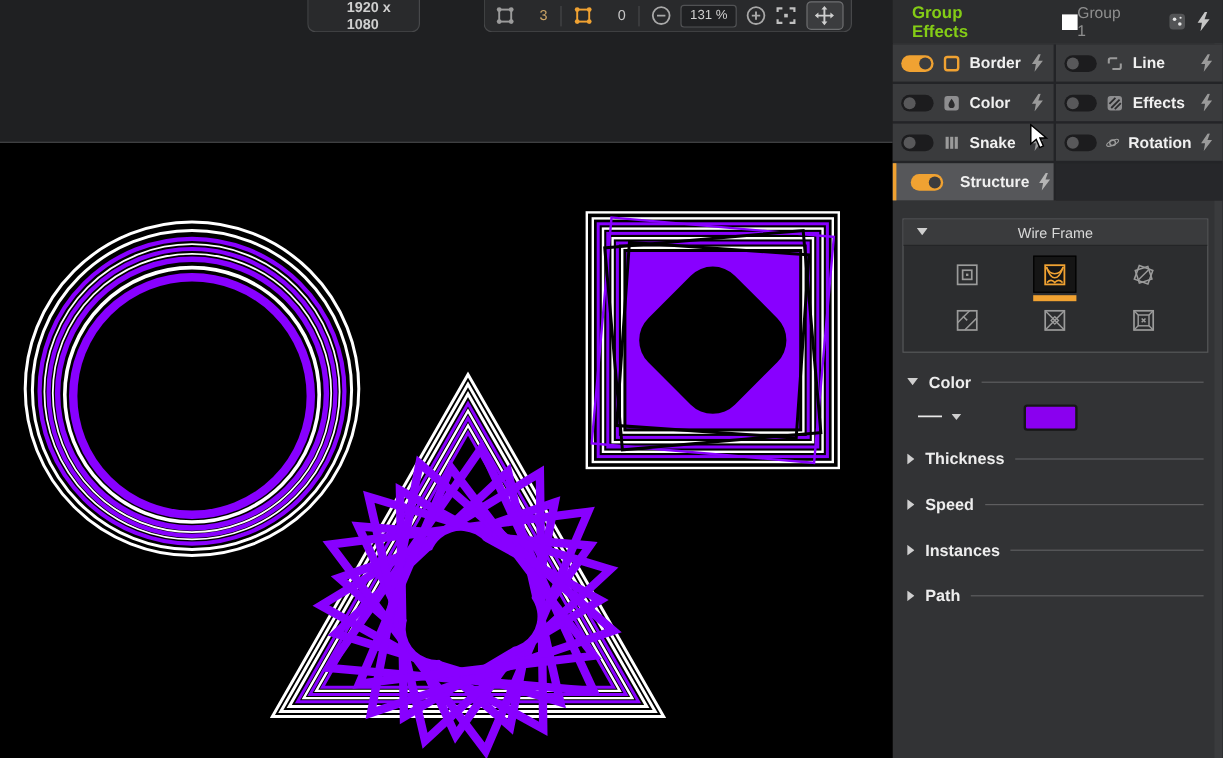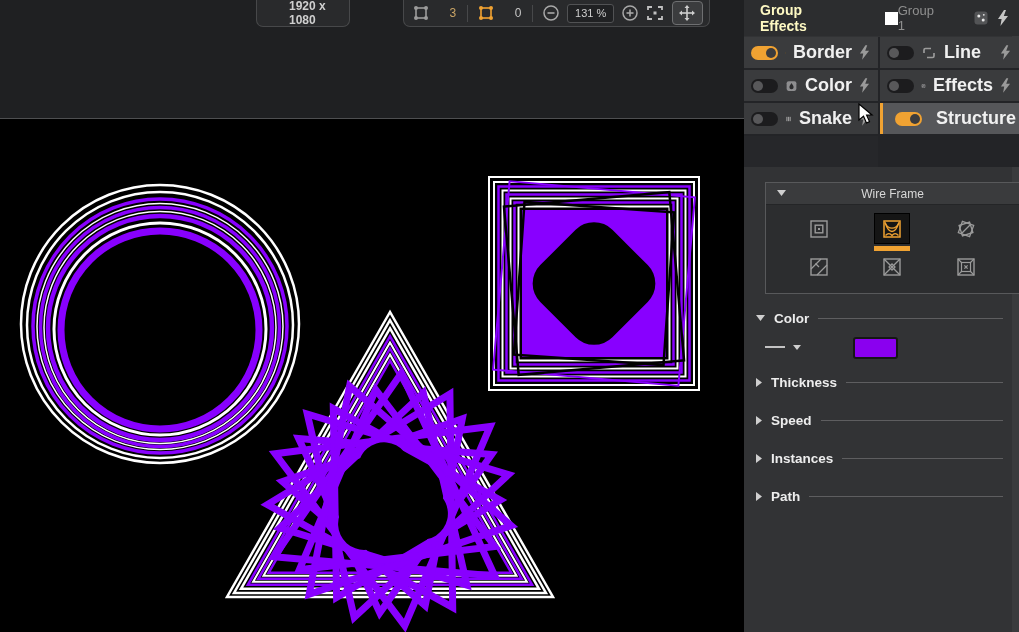--- a/index.html
+++ b/index.html
@@ -23,38 +23,38 @@
   .tb-btn{display:flex;align-items:center;justify-content:center;width:22px;height:22px;}
   .zoom-box{width:46px;height:17px;background:#202123;border:1px solid #515254;border-radius:3px;
     color:#cfcfcf;font-size:11px;display:flex;align-items:center;justify-content:center;margin:0 2px;}
   .pan-btn{width:30px;height:22px;background:#3b3c3e;border:1px solid #6e6f71;border-radius:4px;
     display:flex;align-items:center;justify-content:center;margin-left:3px;}
   
   .panel{position:absolute;left:744px;top:0;width:275px;height:632px;background:#323335;}
   .scrollstrip{position:absolute;right:0;top:36px;bottom:0;width:7px;background:#3a3b3d;}
   .panel-header{position:absolute;left:0;top:0;width:275px;height:36px;background:#2c2d2f;
     display:flex;align-items:center;}
-  .panel-title{margin-left:16px;color:#fef9c3;font-size:14px;font-weight:bold;}
+  .panel-title{margin-left:16px;color:#84cc16;font-size:14px;font-weight:bold;}
   .group-swatch{width:13px;height:13px;background:#fff;margin-left:36px;}
   .group-name{color:#8f8f8f;font-size:13px;margin-left:0;}
   .hdr-ic{margin-left:auto;display:flex;align-items:center;}
   .effects{position:absolute;top:37px;left:0;width:275px;display:grid;
     grid-template-columns:134px 139px;gap:2px;background:#232427;}
   .cell{height:31px;background:#3a3b3d;display:flex;align-items:center;gap:7px;
     padding-left:7px;box-sizing:border-box;}
   .cell.empty{background:#26272a;}
   .cell.selected{background:#56575a;border-left:3px solid #F0A232;padding-left:12px;}
-  .efx-label{color:#f0f0f0;font-size:18px;font-weight:bold;}
+  .efx-label{color:#f0f0f0;font-size:13px;font-weight:bold;}
   .bolt{margin-left:auto;margin-right:8px;flex:none;}
   .toggle{position:relative;flex:none;width:27px;height:14px;border-radius:7px;background:#1c1c1e;}
   .toggle .knob{position:absolute;top:2px;left:2px;width:10px;height:10px;border-radius:50%;background:#58585a;}
   .toggle.on{background:#F0A232;}
   .toggle.on .knob{left:auto;right:2px;background:#3c3c3e;}
   
-  .wf{position:absolute;left:21px;top:182px;width:255px;height:112px;background:#2c2d2f;
+  .wf{position:absolute;left:8px;top:182px;width:255px;height:112px;background:#2c2d2f;
     border:1px solid #58595b;box-sizing:border-box;}
   .wf-head{height:21px;background:#3a3b3d;border-bottom:1px solid #242527;position:relative;
     display:flex;align-items:center;justify-content:center;color:#d8d8d8;font-size:12px;}
   .wf-caret{position:absolute;left:11px;top:7px;}
   .wf-grid{display:grid;grid-template-columns:repeat(3,1fr);row-gap:7px;padding:8px 16px 4px;}
   .wf-btn{width:36px;height:31px;margin:0 auto;display:flex;align-items:center;justify-content:center;position:relative;}
   .wf-btn.selected{background:#151515;border:1px solid #000;box-sizing:border-box;}
   .wf-btn.selected::after{content:'';position:absolute;left:-1px;right:-1px;bottom:-8px;height:5px;background:#F0A232;}
   
   .sec{position:absolute;left:12px;right:16px;height:18px;display:flex;align-items:center;gap:9px;}
@@ -256,20 +256,33 @@
         <svg width="16" height="16" viewBox="0 0 16 16">
             <rect x="3" y="3" width="2.6" height="10" fill="#9b9b9b"></rect>
             <rect x="6.8" y="3" width="2.6" height="10" fill="#9b9b9b"></rect>
             <rect x="10.6" y="3" width="2.6" height="10" fill="#9b9b9b"></rect>
           </svg>
         <span class="efx-label">Snake</span>
         <svg class="bolt" width="11" height="15" viewBox="0 0 12 16">
             <polygon points="7,0 1,9 4.6,9 3.4,16 11,6 6.8,6 9,0" fill="#9a9a9a"></polygon>
           </svg>
       </div>
+      <div class="cell">
+        <span class="toggle">
+            <span class="knob"></span>
+          </span>
+        <svg width="16" height="16" viewBox="0 0 16 16">
+            <circle cx="8" cy="8" r="3.1" fill="none" stroke="#9b9b9b" stroke-width="1.5"></circle>
+            <ellipse cx="8" cy="8" rx="7" ry="2.5" fill="none" stroke="#9b9b9b" stroke-width="1.2" transform="rotate(-25 8 8)"></ellipse>
+          </svg>
+        <span class="efx-label">Rotation</span>
+        <svg class="bolt" width="11" height="15" viewBox="0 0 12 16">
+            <polygon points="7,0 1,9 4.6,9 3.4,16 11,6 6.8,6 9,0" fill="#9a9a9a"></polygon>
+          </svg>
+      </div>
       <div class="cell selected">
         <span class="toggle on">
             <span class="knob"></span>
           </span>
         <svg width="16" height="16" viewBox="0 0 16 16">
             <polygon points="1.5,3.5 8.5,6.5 3.5,10" fill="#F0A232"></polygon>
             <polygon points="14.5,12.5 7.5,9.5 12.5,6" fill="#F0A232"></polygon>
             <line x1="2" y1="13.5" x2="14" y2="2.5" stroke="#F0A232" stroke-width="2"></line>
           </svg>
         <span class="efx-label">Structure</span>

